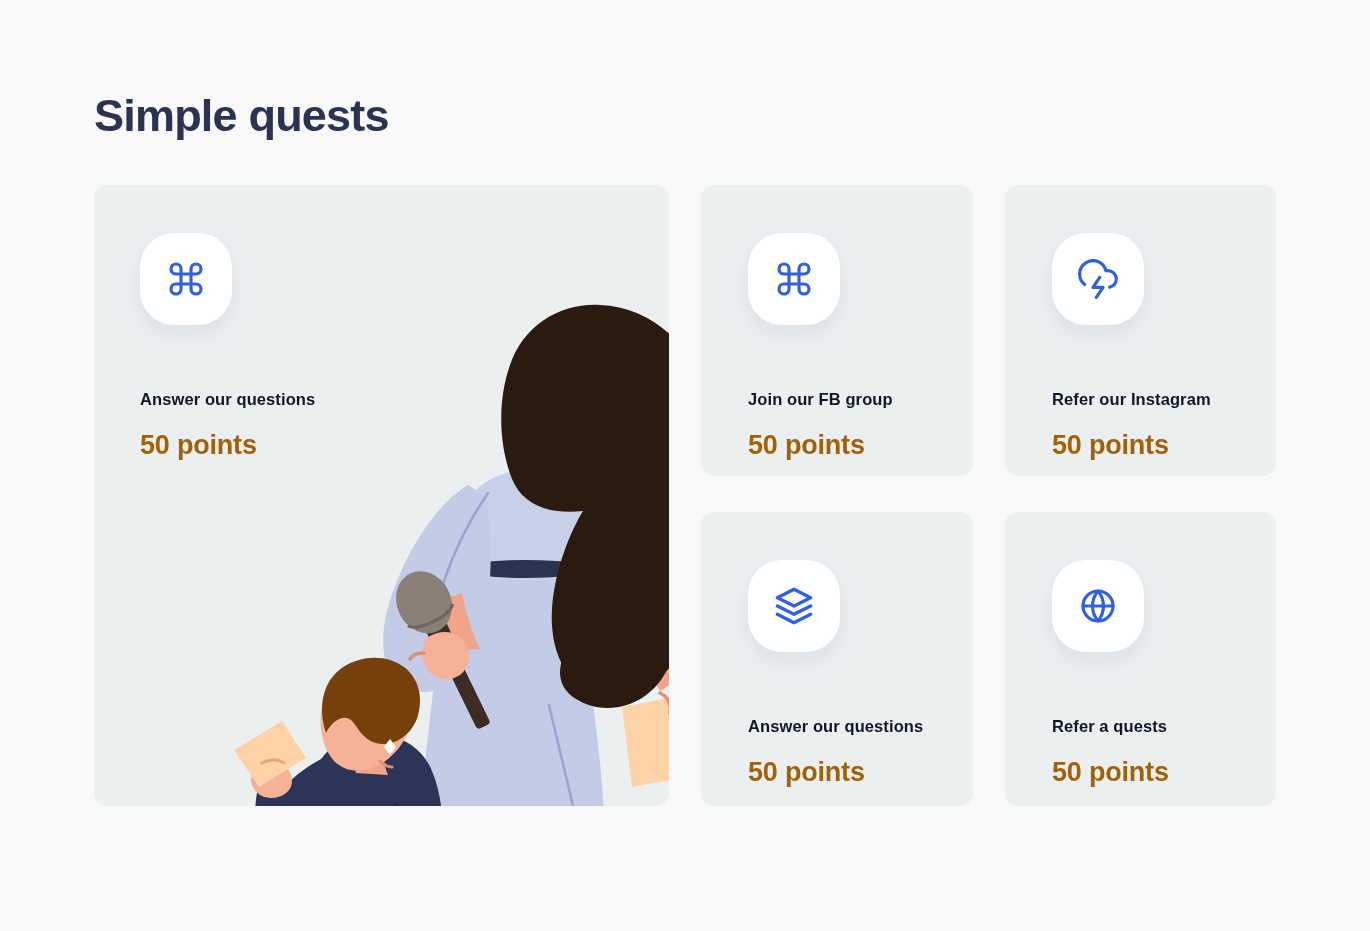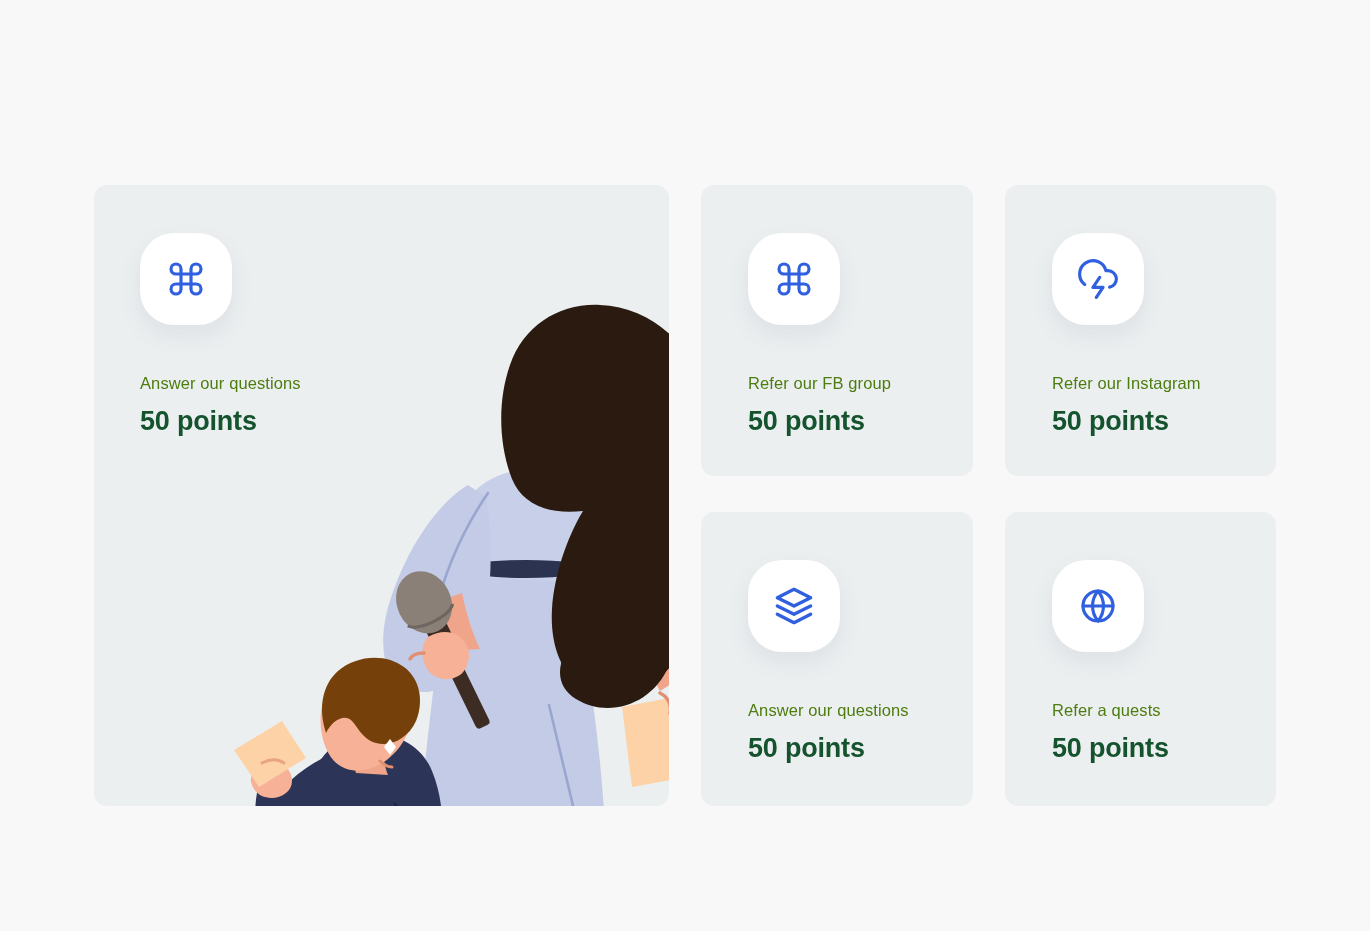--- a/index.html
+++ b/index.html
@@ -75,31 +75,32 @@
     background: #ffffff;
     border-radius: 34px / 34px;
     display: flex;
     align-items: center;
     justify-content: center;
     box-shadow: 0 10px 22px rgba(90, 110, 140, 0.10);
   }
   .icon-tile svg { display: block; }
 
   .quest-label {
-    margin-top: 47px;
+    margin-top: 63px;
     font-size: 16.5px;
-    color: #4d7c0f;
+    color: #0f172a;
     line-height: 22px;
     letter-spacing: 0.1px;
+    font-weight: bold;
   }
   .quest-points {
-    margin-top: 10px;
+    margin-top: 18px;
     font-size: 27px;
     font-weight: bold;
-    color: #14532d;
+    color: #a16207;
     line-height: 34px;
     letter-spacing: -0.2px;
   }
 
   
   .illustration {
     position: absolute;
     left: 0;
     top: 0;
     width: 575px;
@@ -107,20 +108,21 @@
     z-index: 2;
     pointer-events: none;
   }
   .illustration svg { display: block; width: 575px; height: 621px; }
 </style>
 </head>
 <body>
 
 <div class="page">
 
+  <h1 class="page-title">Simple quests</h1>
 
   <div class="quest-grid">
 
     <div class="card card-featured">
 
       <div class="card-content">
         <div class="icon-tile">
           <span>
             <svg width="40" height="40" viewBox="0 0 24 24" fill="none" stroke="#3060e0" stroke-width="1.9" stroke-linecap="round" stroke-linejoin="round">
               <path d="M9 6a3 3 0 1 0-3 3h12a3 3 0 1 0-3-3v12a3 3 0 1 0 3-3H6a3 3 0 1 0 3 3V6z"></path>
@@ -228,21 +230,21 @@
 
     <div class="card card-tr">
       <div class="card-content">
         <div class="icon-tile">
           <span>
             <svg width="40" height="40" viewBox="0 0 24 24" fill="none" stroke="#3060e0" stroke-width="1.9" stroke-linecap="round" stroke-linejoin="round">
               <path d="M9 6a3 3 0 1 0-3 3h12a3 3 0 1 0-3-3v12a3 3 0 1 0 3-3H6a3 3 0 1 0 3 3V6z"></path>
             </svg>
           </span>
         </div>
-        <div class="quest-label">Refer our FB group</div>
+        <div class="quest-label">Join our FB group</div>
         <div class="quest-points">50 points</div>
       </div>
     </div>
 
     <div class="card card-tr2">
       <div class="card-content">
         <div class="icon-tile">
           <span>
             <svg width="40" height="40" viewBox="0 0 24 24" fill="none" stroke="#3060e0" stroke-width="1.9" stroke-linecap="round" stroke-linejoin="round">
               <path d="M19 16.9A5 5 0 0 0 18 7h-1.26A8 8 0 1 0 4 15.25"></path>

